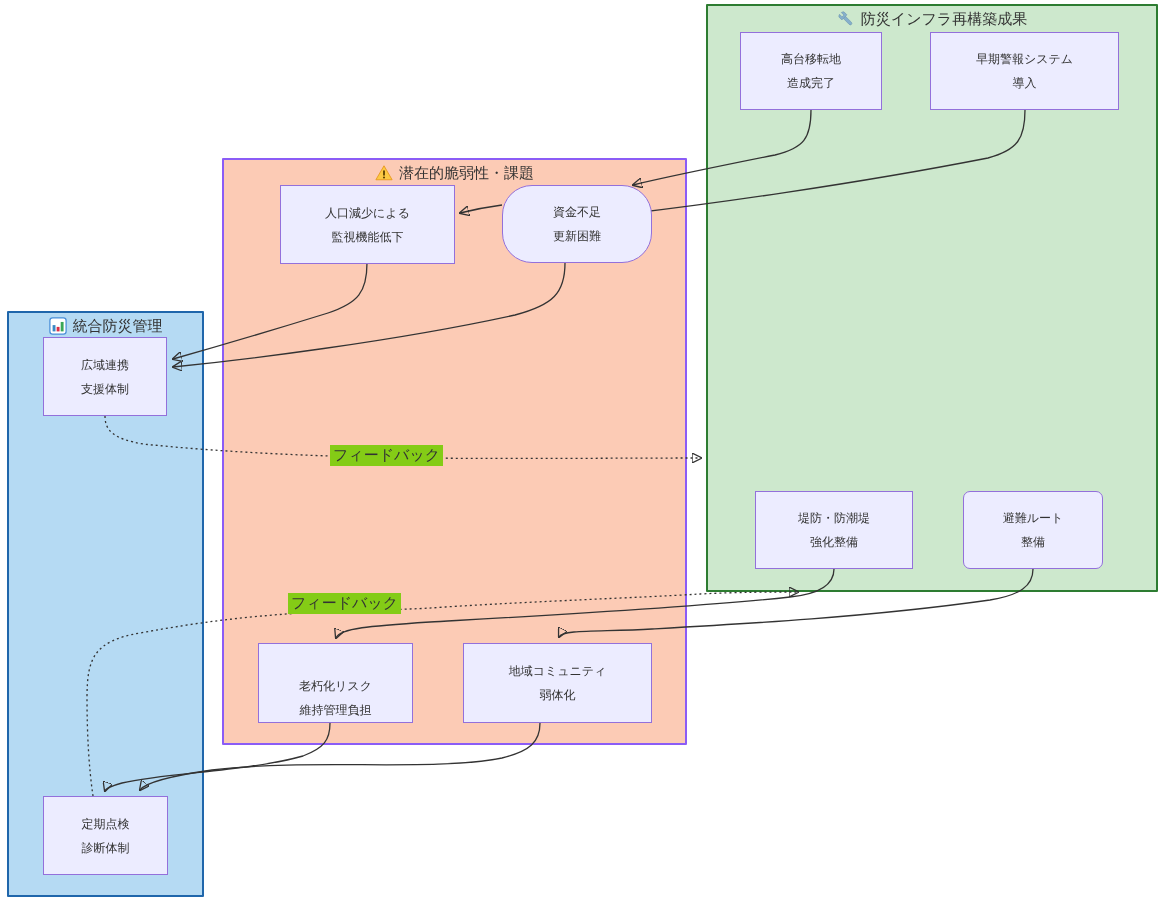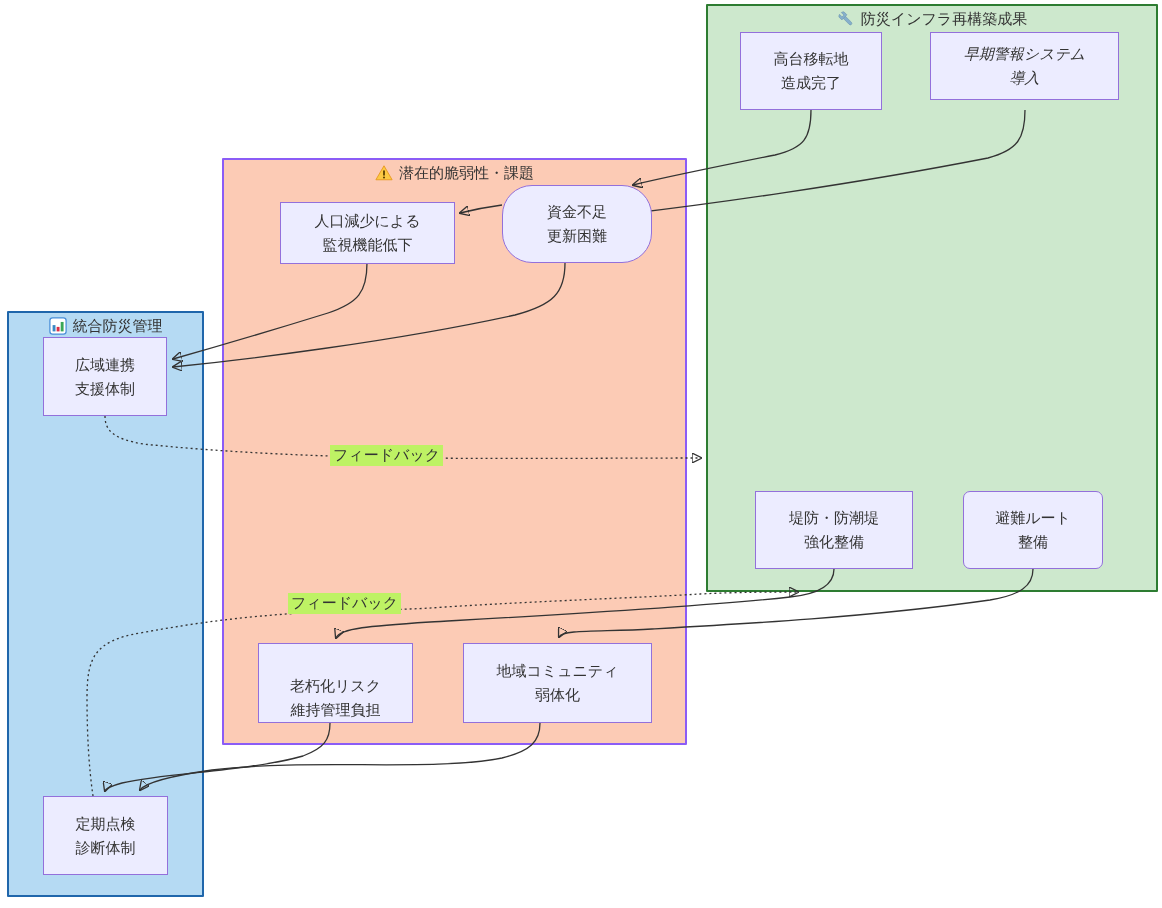--- a/index.html
+++ b/index.html
@@ -12,27 +12,27 @@
   .group-orange{left:222px;top:158px;width:465px;height:587px;background:#fccbb5;border:2px solid #8b5cf6;}
   .group-blue{left:7px;top:311px;width:197px;height:586px;background:#b5daf3;border:2px solid #1f66ab;}
   .group-title{
     position:absolute;top:4px;left:0;right:0;display:flex;align-items:flex-start;justify-content:center;
     gap:6px;font-size:15px;color:#333333;white-space:nowrap;
   }
   .title-icon{width:18px;height:18px;flex:0 0 auto;}
   .node{
     position:absolute;box-sizing:border-box;background:#ececff;border:1.5px solid #9370db;
     display:flex;flex-direction:column;align-items:center;justify-content:center;
-    font-size:15px;line-height:24px;text-align:center;color:#333333;z-index:3;
+    font-size:12px;line-height:24px;text-align:center;color:#333333;z-index:3;
   }
   .edges{position:absolute;left:0;top:0;z-index:2;}
   .edges path{fill:none;stroke:#333333;stroke-width:1.3px;}
   .edges path.dotted{stroke-dasharray:2 3;}
   .edge-label{
-    position:absolute;z-index:4;background:#bef264;color:#333333;font-size:15px;
+    position:absolute;z-index:4;background:#84cc16;color:#333333;font-size:15px;
     padding:1px 3px;white-space:nowrap;
   }
 </style>
 </head>
 <body>
 
 <div class="canvas">
 
   <div class="group group-green">
     <div class="group-title">
@@ -88,25 +88,25 @@
     <path class="dotted" d="M93,796 C89,769 87,735 87,698 C87,658 94,641 140,633 C200,622 242,617 300,613 C360,609 392,611 445,607 C540,601 632,598 700,594 C740,592 770,592 798,592" marker-end="url(#arrow)"></path>
   </svg>
 
   <div class="edge-label" style="left:330px;top:445px;">フィードバック</div>
   <div class="edge-label" style="left:288px;top:593px;">フィードバック</div>
 
   <div class="node" style="left:740px;top:32px;width:142px;height:78px;">
     <span>高台移転地</span>
     <span>造成完了</span>
   </div>
-  <div class="node" style="left:930px;top:32px;width:189px;height:68px;font-style:italic;">
+  <div class="node" style="left:930px;top:32px;width:189px;height:78px;">
     <span>早期警報システム</span>
     <span>導入</span>
   </div>
-  <div class="node" style="left:280px;top:202px;width:175px;height:62px;">
+  <div class="node" style="left:280px;top:185px;width:175px;height:79px;">
     <span>人口減少による</span>
     <span>監視機能低下</span>
   </div>
   <div class="node" style="left:502px;top:185px;width:150px;height:78px;border-radius:30px;">
     <span>資金不足</span>
     <span>更新困難</span>
   </div>
   <div class="node" style="left:43px;top:337px;width:124px;height:79px;">
     <span>広域連携</span>
     <span>支援体制</span>

